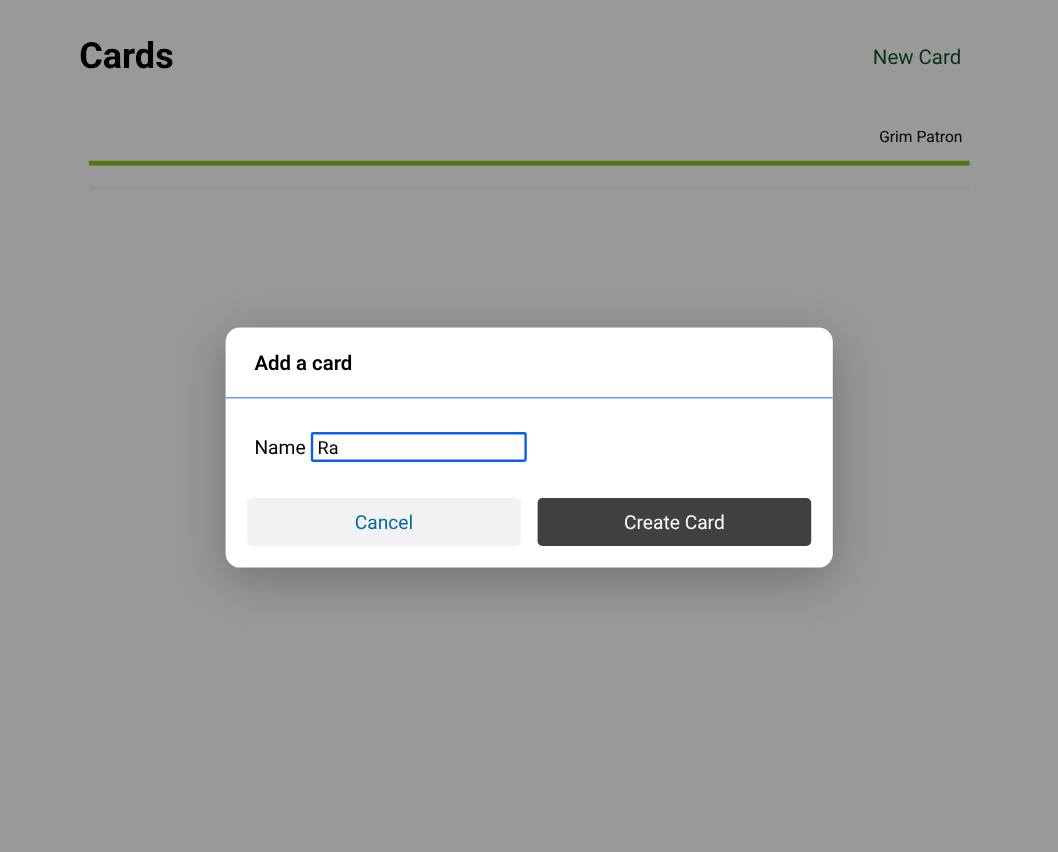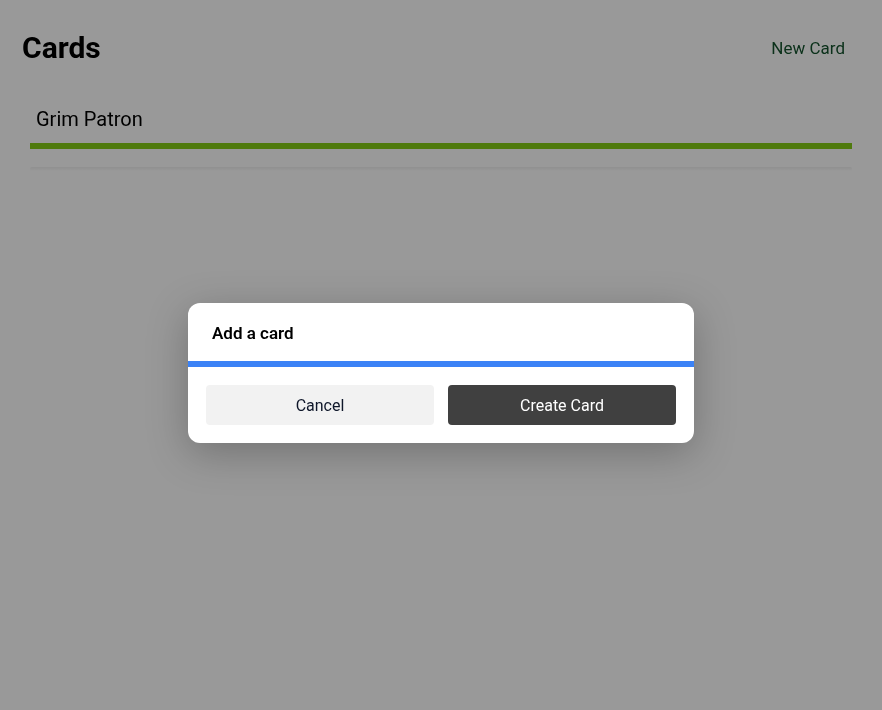--- a/index.html
+++ b/index.html
@@ -9,21 +9,22 @@
     }
     body {
       font-family: -apple-system, BlinkMacSystemFont, "Segoe UI", Roboto, Helvetica, Arial, sans-serif;
       background: #ffffff;
       width: 882px;
       height: 710px;
       overflow: hidden;
       position: relative;
     }
     .page {
-      padding: 30px 22px;
+      padding: 30px 66px;
+      text-align: right;
     }
     .header {
       display: flex;
       justify-content: space-between;
       align-items: center;
       margin-bottom: 30px;
     }
     .page-title {
       font-size: 30px;
       font-weight: 700;
@@ -34,23 +35,23 @@
       font-size: 17px;
       text-decoration: none;
       cursor: pointer;
       padding-right: 15px;
     }
     .card-list {
       padding: 0 8px;
     }
     .card-item {
       padding: 12px 6px;
-      font-size: 20px;
+      font-size: 13px;
       color: #000;
-      border-bottom: 6px solid #84cc16;
+      border-bottom: 4px solid #84cc16;
     }
     .card-list-shadow {
       height: 4px;
       margin-top: 18px;
       background: linear-gradient(to bottom, rgba(0,0,0,0.06), rgba(0,0,0,0));
       border-radius: 2px;
     }
 
     .overlay {
       position: absolute;
@@ -64,21 +65,21 @@
       width: 506px;
       background: #fff;
       border-radius: 12px;
       overflow: hidden;
       box-shadow: 0 10px 40px rgba(0,0,0,0.25);
       position: relative;
       top: 18px;
     }
     .modal-header {
       padding: 20px 24px 18px 24px;
-      border-bottom: 6px solid #3b82f6;
+      border-bottom: 1px solid #3b82f6;
     }
     .modal-title {
       font-size: 17px;
       font-weight: 600;
       color: #000;
     }
     .modal-body {
       padding: 28px 24px 12px 24px;
     }
     .form-row {
@@ -109,21 +110,21 @@
       flex: 1;
       height: 40px;
       border: none;
       border-radius: 4px;
       font-size: 16px;
       cursor: pointer;
       font-family: inherit;
     }
     .btn-cancel {
       background: #f2f2f2;
-      color: #0f172a;
+      color: #0369a1;
     }
     .btn-primary {
       background: #404040;
       color: #fff;
     }
   </style>
 </head>
 <body>
 
 <div class="page">
@@ -137,18 +138,24 @@
     </div>
     <div class="card-list-shadow"></div>
   </div>
 </div>
 
 <div class="overlay">
   <div class="modal">
     <div class="modal-header">
       <div class="modal-title">Add a card</div>
     </div>
+    <div class="modal-body">
+      <div class="form-row">
+        <label class="form-label">Name</label>
+        <input class="name-input" type="text" value="Ra" style="">
+      </div>
+    </div>
     <div class="modal-footer">
       <button class="btn btn-cancel">Cancel</button>
       <button class="btn btn-primary">Create Card</button>
     </div>
   </div>
 </div>
 
 </body></html>

